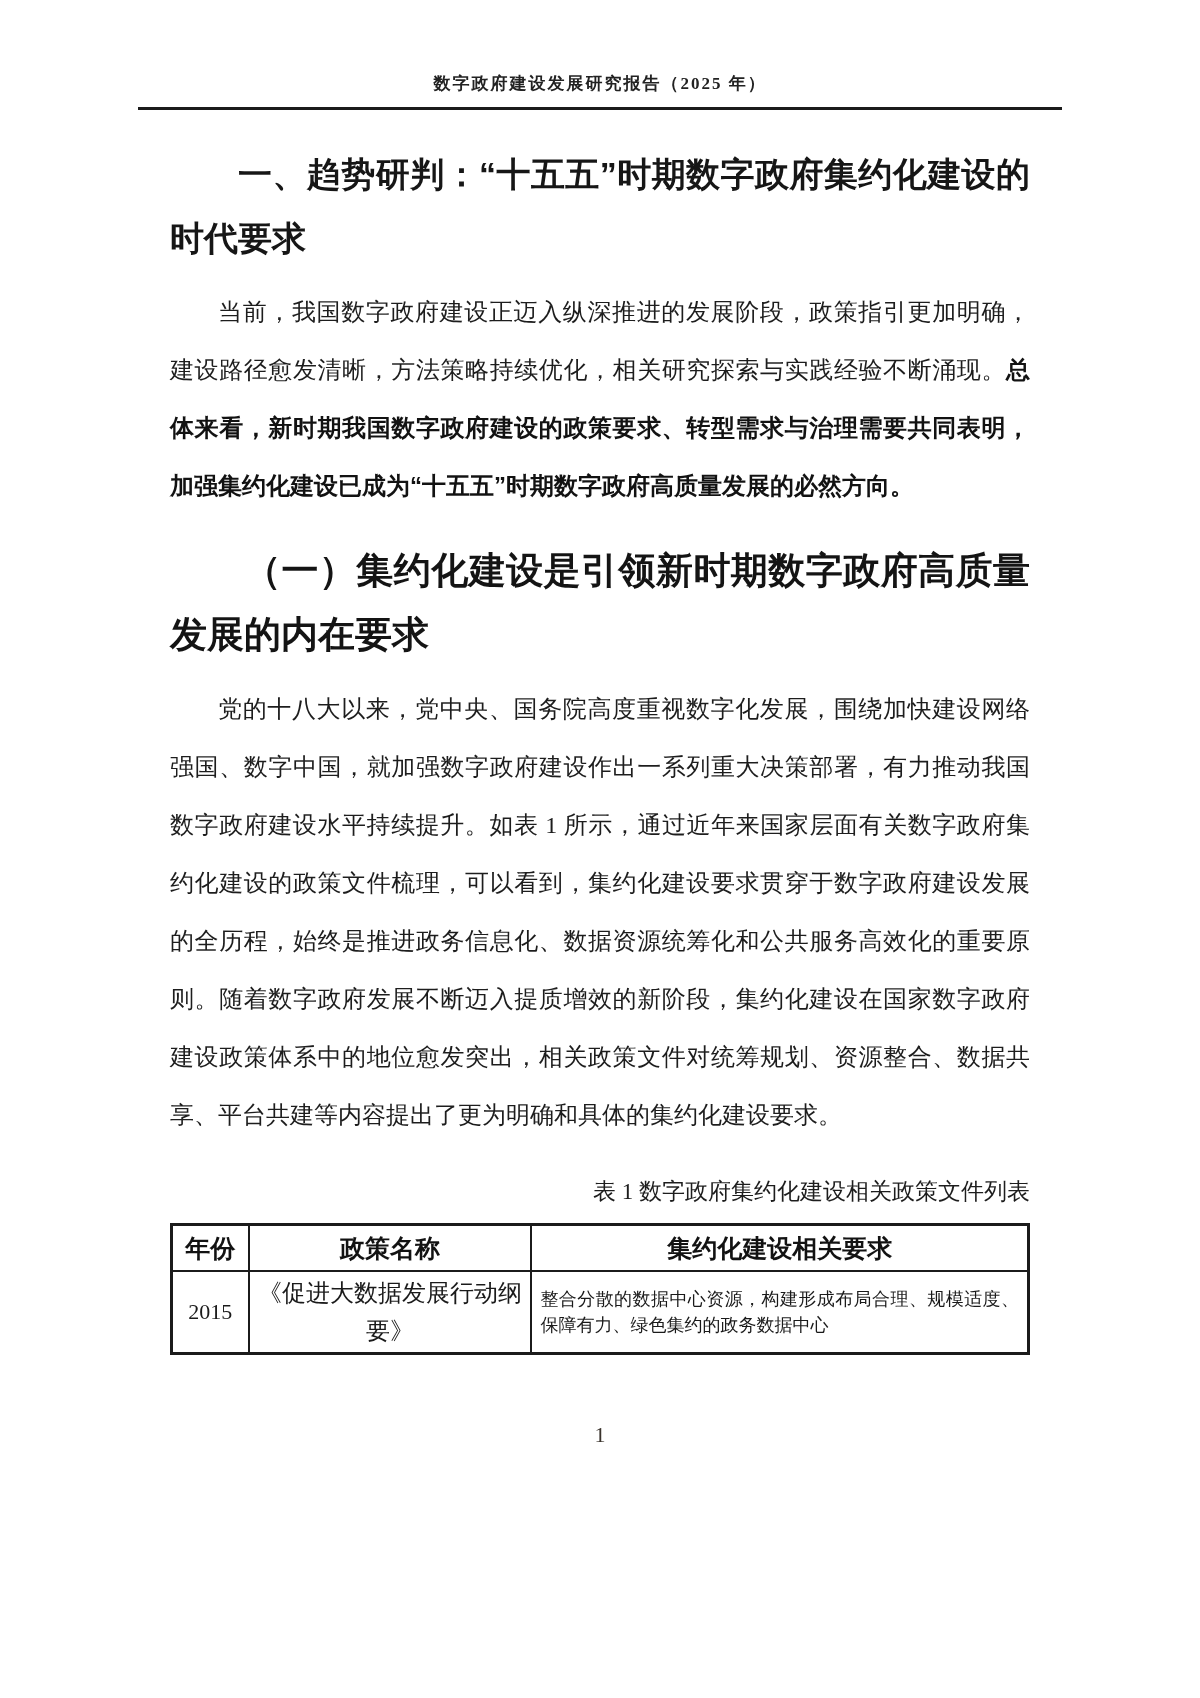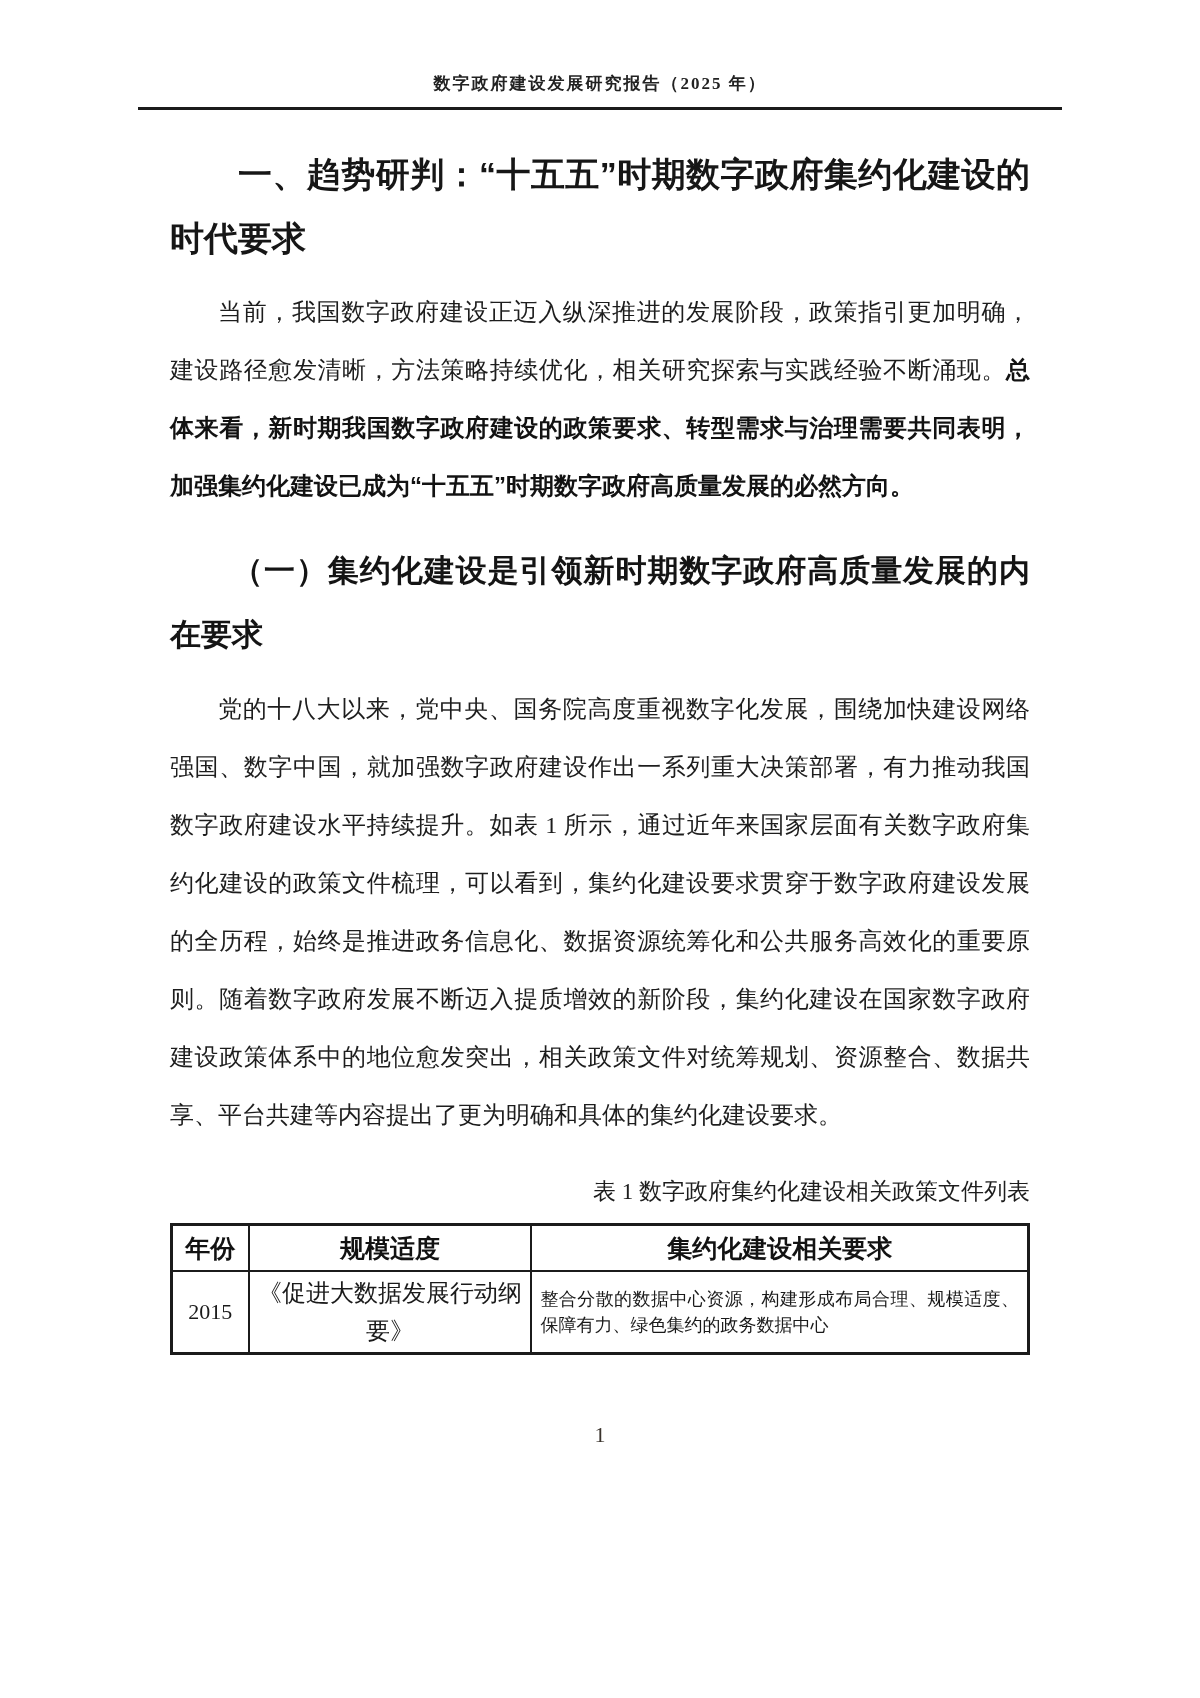--- a/index.html
+++ b/index.html
@@ -59,21 +59,21 @@
     margin: 13px 0 0 0;
     color: #1d1d1d;
   }
   p.body-para .bold-run {
     font-family: "Liberation Sans", sans-serif;
     font-weight: bold;
     color: #121212;
   }
   
   h2.subsection-heading {
-    font-size: 31px;
+    font-size: 37px;
     font-weight: bold;
     line-height: 64px;
     text-indent: 2em;
     text-align: justify;
     margin: 24px 0 0 0;
     color: #141414;
   }
   
   p.table-caption {
     font-size: 23px;
@@ -154,21 +154,21 @@
 
     <table class="policy-table">
       <colgroup>
         <col class="col-year">
         <col class="col-policy">
         <col class="col-req">
       </colgroup>
       <thead>
         <tr>
           <th>年份</th>
-          <th>规模适度</th>
+          <th>政策名称</th>
           <th>集约化建设相关要求</th>
         </tr>
       </thead>
       <tbody>
         <tr>
           <td class="cell-year">2015</td>
           <td class="cell-policy">《促进大数据发展行动纲要》</td>
           <td class="cell-req">整合分散的数据中心资源，构建形成布局合理、规模适度、保障有力、绿色集约的政务数据中心</td>
         </tr>
       </tbody>

